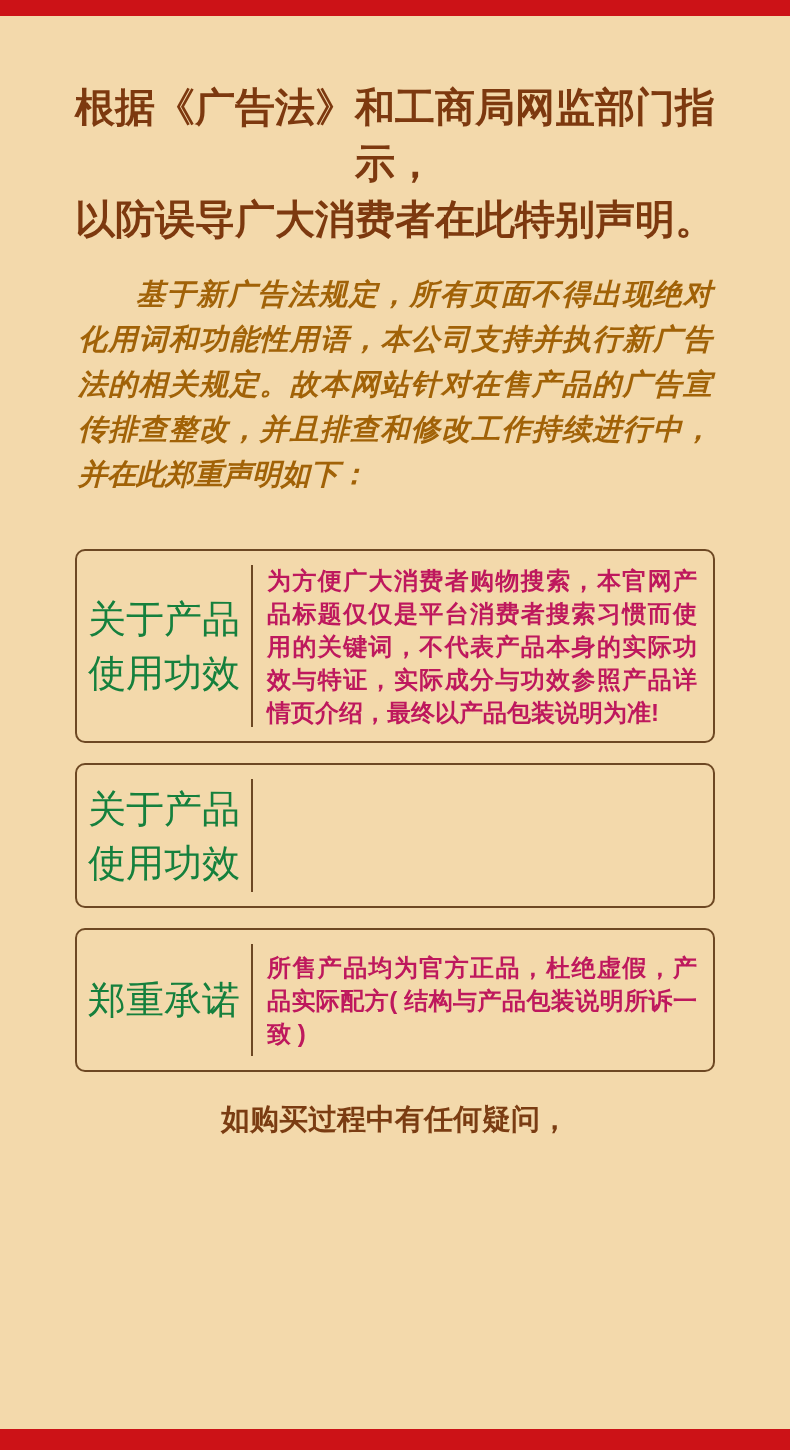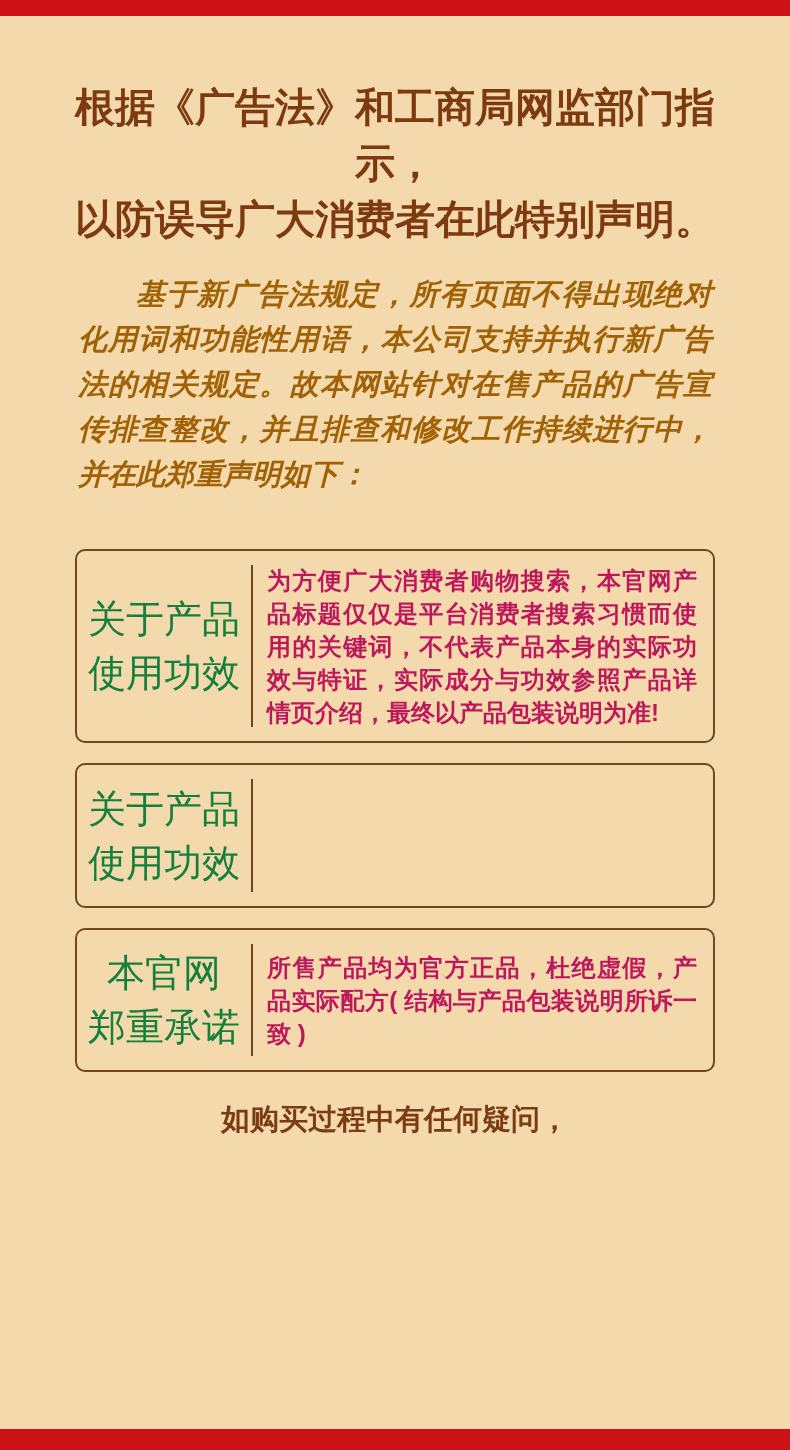--- a/index.html
+++ b/index.html
@@ -133,21 +133,20 @@
     <div class="notice-box box-2">
       <div class="box-label">
         <div>关于产品</div>
         <div>使用功效</div>
       </div>
       <div class="box-divider"></div>
     </div>
 
     <div class="notice-box box-3">
       <div class="box-label">
-        <div>本官网</div>
         <div>郑重承诺</div>
       </div>
       <div class="box-divider"></div>
       <div class="box-text">
         <span>所售产品均为官方正品，杜绝虚假，产品实际配方( 结构与产品包装说明所诉一致 )</span>
       </div>
     </div>
 
   </div>
 

